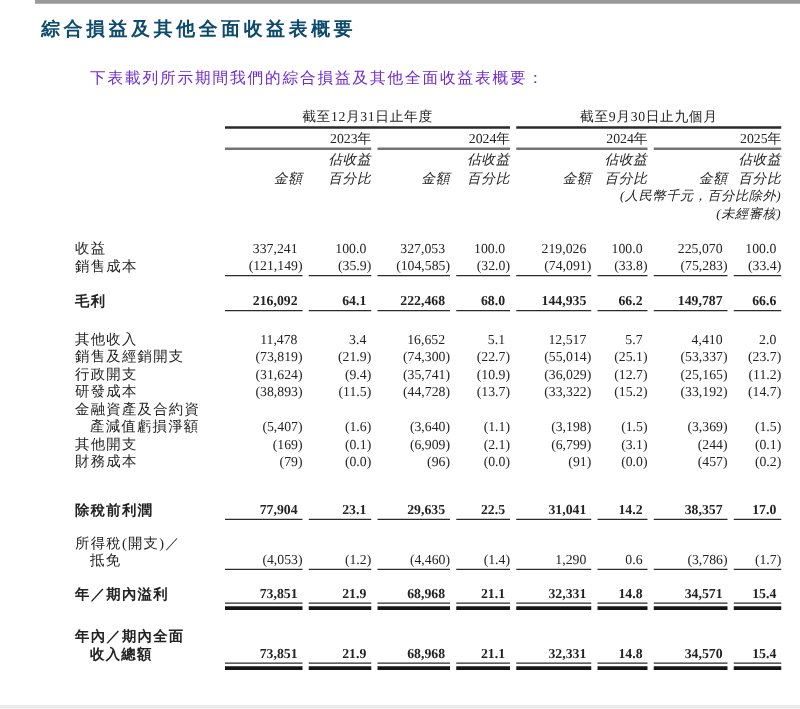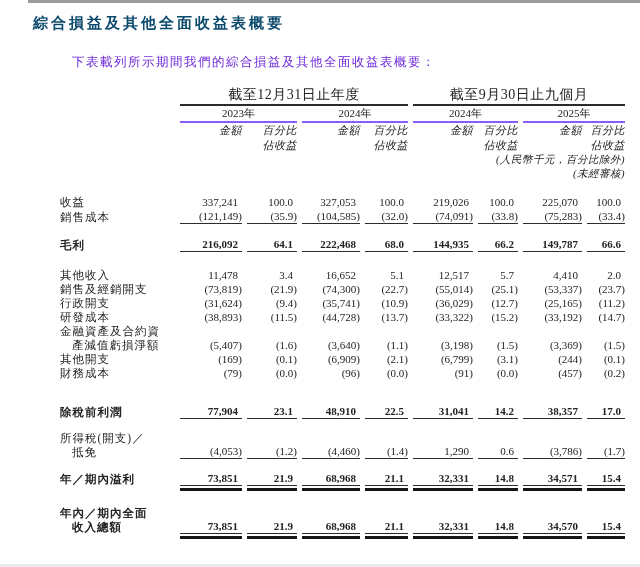--- a/index.html
+++ b/index.html
@@ -22,26 +22,26 @@
     font-size:12.5px; letter-spacing:1.5px;
     margin:21px 0 0 39px; color:#6d28d9;
   }
   table.fin {
     border-collapse:separate; border-spacing:5px 0;
     margin:15px 0 0 22px;
     table-layout:fixed;
   }
   table.fin th, table.fin td { padding:0; font-weight:normal; }
   .grp {
-    font-weight:bold; text-align:center; font-size:14px; letter-spacing:0.5px;
+    font-weight:bold; text-align:center; font-size:11px; letter-spacing:0.5px;
     border-bottom:2px solid #2b2b2b; padding-bottom:2px; white-space:nowrap;
   }
   .yr {
-    font-weight:bold; text-align:center; font-size:11px;
-    border-bottom:2px solid #8b5cf6; padding:3px 0 2px 0; white-space:nowrap;
+    font-weight:bold; text-align:right; font-size:11px;
+    border-bottom:2px solid #737373; padding:3px 0 2px 0; white-space:nowrap;
   }
   tr.subrow { height:13px; }
   .sub { font-style:italic; text-align:right; font-size:11px; letter-spacing:0.5px; vertical-align:bottom; white-space:nowrap; }
   tr.noterow { height:14px; }
   .note { font-style:italic; text-align:right; font-size:10.5px; letter-spacing:0.5px; vertical-align:bottom; white-space:nowrap; }
   tbody tr.data { height:14px; }
   td.lbl {
     font-size:11.5px; letter-spacing:1px; vertical-align:bottom;
     white-space:nowrap; line-height:14px;
   }
@@ -87,40 +87,40 @@
       </tr>
       <tr>
         <td></td>
         <th class="yr" colspan="2">2023年</th>
         <th class="yr" colspan="2">2024年</th>
         <th class="yr" colspan="2">2024年</th>
         <th class="yr" colspan="2">2025年</th>
       </tr>
       <tr class="subrow">
         <td></td>
+        <td></td>
+          <td class="sub">佔收益</td>
+        <td></td>
+          <td class="sub">佔收益</td>
+        <td></td>
+          <td class="sub">佔收益</td>
+        <td></td>
+          <td class="sub">佔收益</td>
+      </tr>
+      <tr class="subrow">
+        <td></td>
         <td class="sub">金額</td>
           <td class="sub">百分比</td>
         <td class="sub">金額</td>
           <td class="sub">百分比</td>
         <td class="sub">金額</td>
           <td class="sub">百分比</td>
         <td class="sub">金額</td>
           <td class="sub">百分比</td>
       </tr>
-      <tr class="subrow">
-        <td></td>
-        <td></td>
-          <td class="sub">佔收益</td>
-        <td></td>
-          <td class="sub">佔收益</td>
-        <td></td>
-          <td class="sub">佔收益</td>
-        <td></td>
-          <td class="sub">佔收益</td>
-      </tr>
       <tr class="noterow">
         <td></td>
         <td class="note" colspan="8">(人民幣千元，百分比除外)</td>
       </tr>
       <tr class="noterow">
         <td colspan="5"></td>
         <td class="note" colspan="4">(未經審核)</td>
       </tr>
     </thead>
     <tbody>
@@ -266,21 +266,21 @@
         </tr>
         <tr class="sp" style="height: 24px;">
           <td colspan="9"></td>
         </tr>
         <tr class="data bold">
           <td class="lbl">
             <div>除稅前利潤</div>
           </td>
           <td class="num rule pad">77,904</td>
           <td class="num rule pad">23.1</td>
-          <td class="num rule pad">48,910</td>
+          <td class="num rule pad">29,635</td>
           <td class="num rule pad">22.5</td>
           <td class="num rule pad">31,041</td>
           <td class="num rule pad">14.2</td>
           <td class="num rule pad">38,357</td>
           <td class="num rule pad">17.0</td>
         </tr>
         <tr class="sp" style="height: 12px;">
           <td colspan="9"></td>
         </tr>
         <tr class="data">

